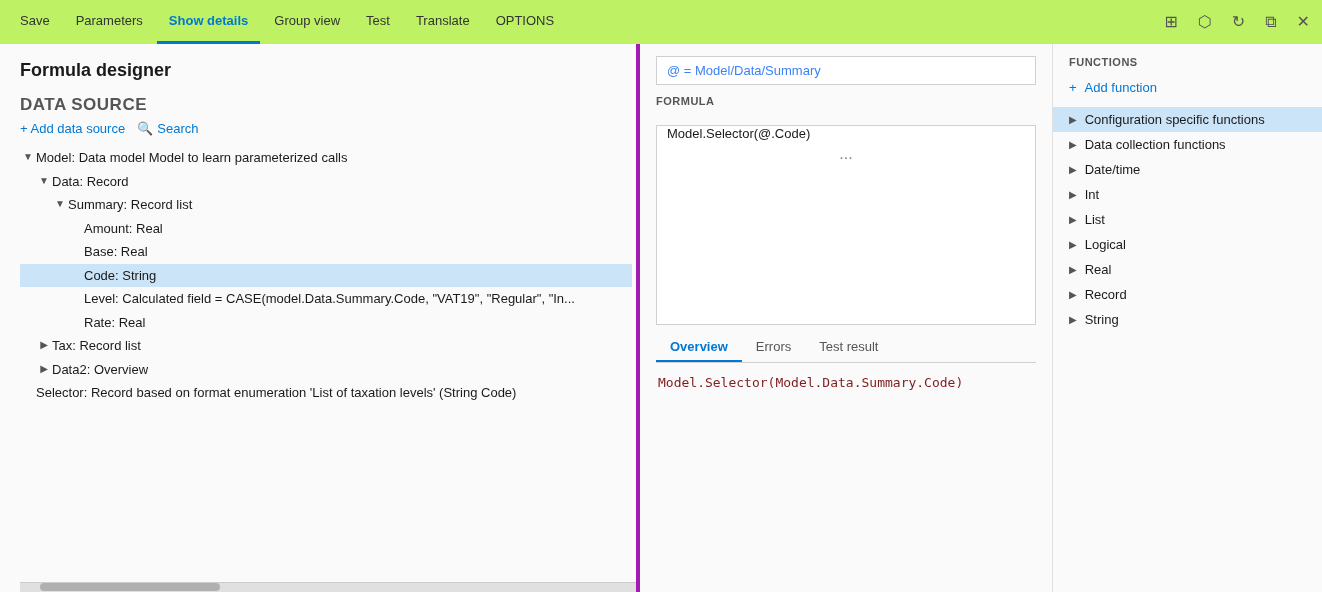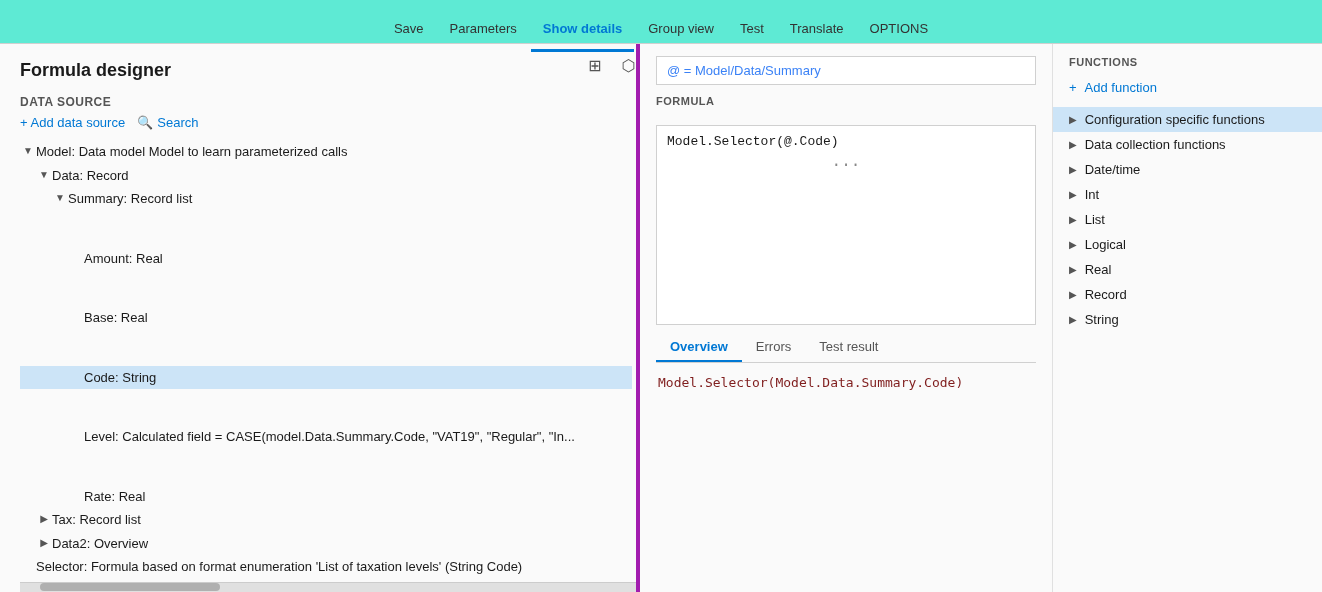--- a/index.html
+++ b/index.html
@@ -1,22 +1,22 @@
 <!DOCTYPE html>
 <html><head>
   <meta charset="utf-8">
   <style>
     * { box-sizing: border-box; margin: 0; padding: 0; }
     body { font-family: 'Segoe UI', Arial, sans-serif; font-size: 13px; background: #f0f0f0; color: #1a1a1a; height: 592px; overflow: hidden; }
 
     
     .top-bar {
       display: flex; align-items: center;
-      background: #5eead4; border-bottom: 1px solid #d0d0d0;
-      height: 44px; padding: 8px 8px; flex-direction: column;
+      background: #bef264; border-bottom: 1px solid #d0d0d0;
+      height: 44px; padding: 8px 8px;
     }
     .top-bar-left { display: flex; align-items: center; gap: 2px; flex: 1; }
     .top-bar-right { display: flex; align-items: center; gap: 12px; }
 
     .tab-item {
       display: flex; align-items: center; height: 44px; padding: 0 12px;
       cursor: pointer; font-size: 13px; color: #333; white-space: nowrap;
       border-bottom: 3px solid transparent;
     }
     .tab-item.active { border-bottom: 3px solid #0078d4; color: #0078d4; font-weight: 600; }
@@ -34,21 +34,21 @@
     
     .left-panel {
       width: 640px; min-width: 400px; padding: 16px 0 0 20px;
       overflow: hidden; display: flex; flex-direction: column;
       border-right: 4px solid #a21caf;
     }
     .page-title {
       font-size: 18px; font-weight: 600; color: #1a1a1a; margin-bottom: 14px;
     }
     .data-source-label {
-      font-size: 12px; font-weight: 600; color: #555; letter-spacing: 0.5px; margin-bottom: 6px;
+      font-size: 17px; font-weight: 600; color: #555; letter-spacing: 0.5px; margin-bottom: 6px;
     }
     .ds-toolbar {
       display: flex; align-items: center; gap: 12px; margin-bottom: 10px;
     }
     .ds-action {
       display: flex; align-items: center; gap: 4px; color: #0078d4;
       cursor: pointer; font-size: 13px;
     }
 
     .tree-container {
@@ -57,21 +57,21 @@
     }
     .tree-node {
       display: flex; align-items: flex-start; cursor: pointer;
       padding: 2px 0;
     }
     .tree-node.selected { background: #cce4f7; }
 
     .indent-1 { padding-left: 0px; }
     .indent-2 { padding-left: 16px; }
     .indent-3 { padding-left: 32px; }
-    .indent-4 { padding-left: 48px; margin-top: 36px; }
+    .indent-4 { padding-left: 48px; }
 
     .tree-expander {
       display: inline-block; width: 16px; height: 16px;
       line-height: 16px; text-align: center; font-size: 10px;
       color: #555; flex-shrink: 0; margin-top: 1px;
     }
     .tree-label { font-size: 13px; color: #1a1a1a; line-height: 1.5; }
     .tree-label.field { color: #1a1a1a; }
 
     
@@ -83,22 +83,22 @@
       background: #fff; border: 1px solid #d0d0d0;
       padding: 6px 10px; font-size: 13px; color: #3b82f6;
       margin-bottom: 10px; display: flex; align-items: center;
     }
     .formula-label {
       font-size: 11px; font-weight: 600; color: #555;
       letter-spacing: 0.5px; margin-bottom: 18px;
     }
     .formula-editor {
       flex: 1; background: #fff; border: 1px solid #d0d0d0;
-      padding: 8px 10px; font-size: 13px; color: #1a1a1a;
-      font-family: Liberation Mono, monospace; overflow-y: auto;
+      padding: 0 10px; font-size: 13px; color: #1a1a1a;
+      font-family: Liberation Sans, sans-serif; overflow-y: auto;
       min-height: 120px; max-height: 200px;
       position: relative;
     }
     .formula-dots {
       text-align: center; color: #888; font-size: 16px; margin-top: 4px;
     }
 
     .formula-tabs {
       display: flex; border-bottom: 1px solid #d0d0d0; margin-top: 8px;
     }
@@ -238,21 +238,21 @@
         <span class="tree-label">Tax: Record list</span>
       </div>
 
       <div class="tree-node indent-2">
         <span class="tree-expander">▶</span>
         <span class="tree-label">Data2: Overview</span>
       </div>
 
       <div class="tree-node indent-1">
         <span class="tree-expander">&nbsp;</span>
-        <span class="tree-label">Selector: Formula based on format enumeration 'List of taxation levels' (String Code)</span>
+        <span class="tree-label">Selector: Record based on format enumeration 'List of taxation levels' (String Code)</span>
       </div>
 
     </div>
 
     <div class="bottom-scroll">
       <div class="scrollbar-track">
         <div class="scrollbar-thumb"></div>
       </div>
     </div>
   </div>

